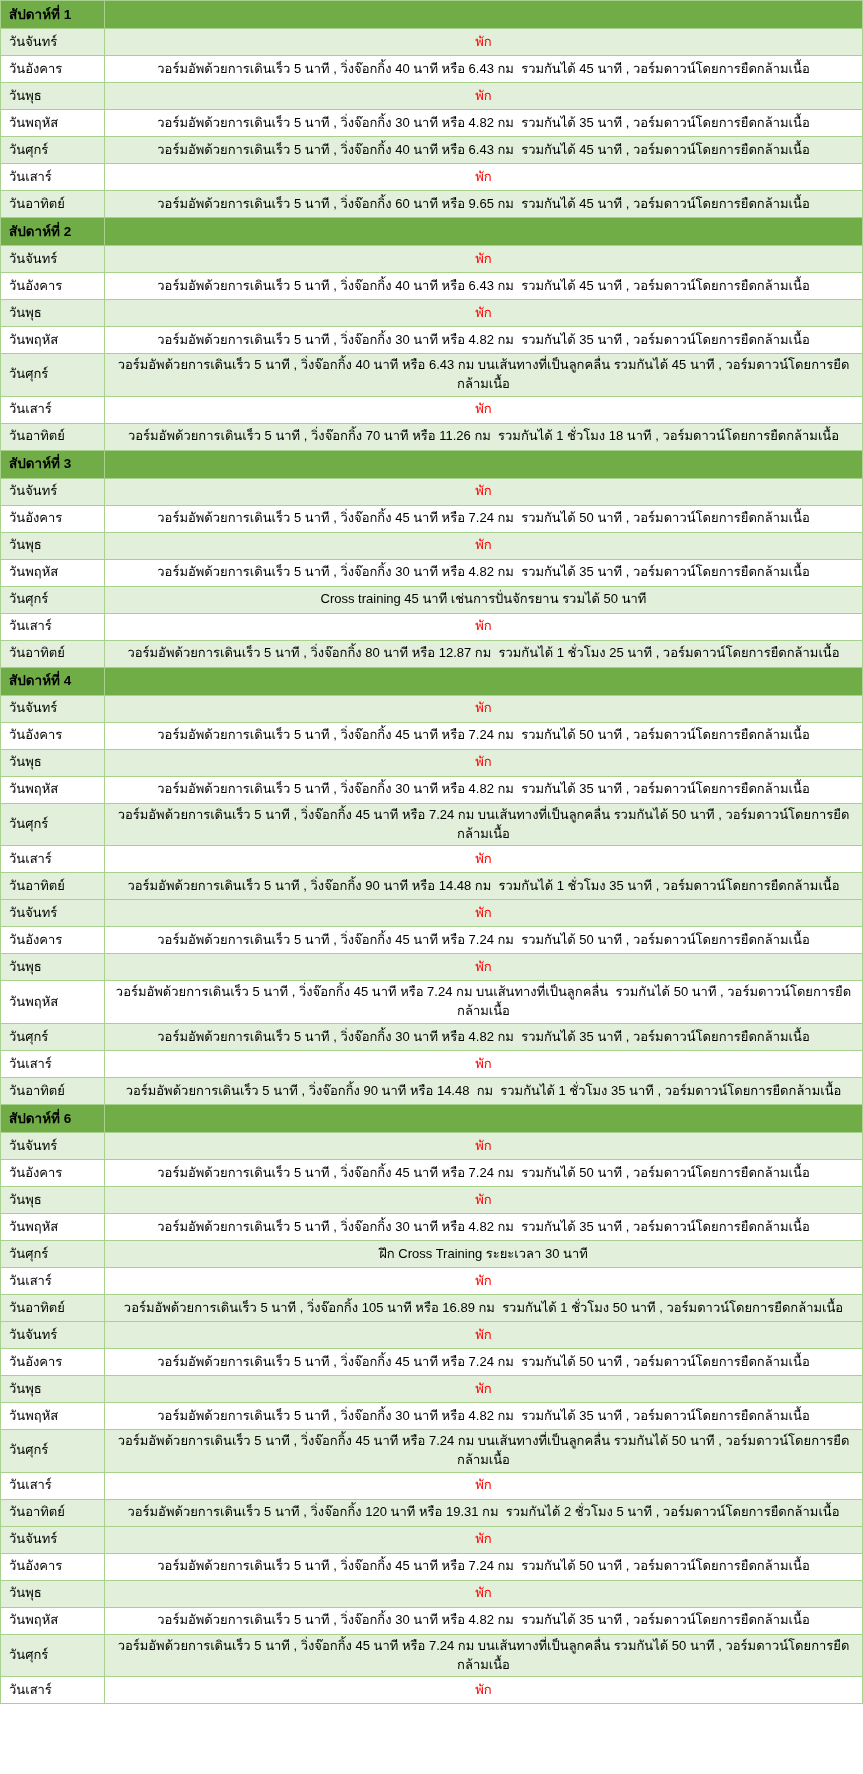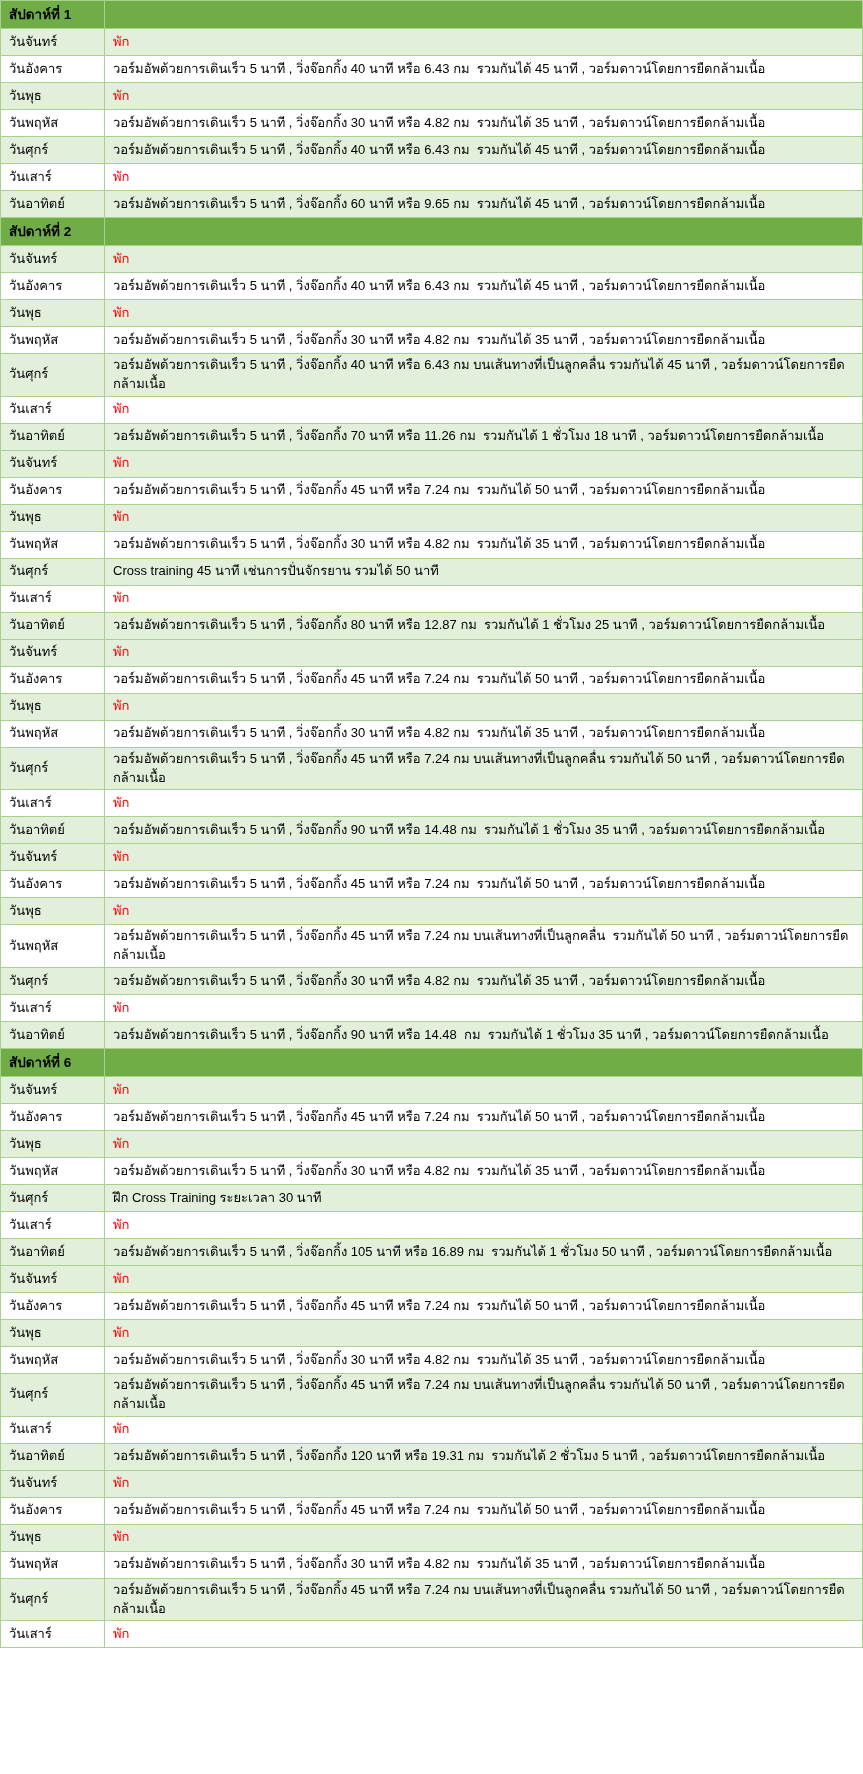--- a/index.html
+++ b/index.html
@@ -34,21 +34,21 @@
   tr.week-row td{
     background:var(--header-green);
     font-weight:bold;
     font-size:13.5px;
     height:28px;
     color:var(--text-black);
     margin-top:8px;
   }
   tr.day-row td{height:27px;}
   tr.day-row.band td{background:var(--band-green);}
-  tr.day-row td.act-cell{white-space:pre-wrap;word-wrap:break-word;}
+  tr.day-row td.act-cell{white-space:pre-wrap;word-wrap:break-word;text-align:center;}
   td.act-cell.rest{color:var(--rest-red);}
 </style>
 </head>
 <body>
 
 <table class="schedule">
   <colgroup>
     <col class="day-col">
     <col>
   </colgroup>
@@ -110,20 +110,24 @@
         <td class="act-cell">วอร์มอัพด้วยการเดินเร็ว 5 นาที , วิ่งจ๊อกกิ้ง 40 นาที หรือ 6.43 กม บนเส้นทางที่เป็นลูกคลื่น รวมกันได้ 45 นาที , วอร์มดาวน์โดยการยืดกล้ามเนื้อ</td>
       </tr>
       <tr class="day-row">
         <td class="day-cell">วันเสาร์</td>
         <td class="act-cell rest">พัก</td>
       </tr>
       <tr class="day-row band">
         <td class="day-cell">วันอาทิตย์</td>
         <td class="act-cell">วอร์มอัพด้วยการเดินเร็ว 5 นาที , วิ่งจ๊อกกิ้ง 70 นาที หรือ 11.26 กม  รวมกันได้ 1 ชั่วโมง 18 นาที , วอร์มดาวน์โดยการยืดกล้ามเนื้อ</td>
       </tr>
+      <tr class="week-row">
+        <td>สัปดาห์ที่ 3</td>
+        <td></td>
+      </tr>
       <tr class="day-row band">
         <td class="day-cell">วันจันทร์</td>
         <td class="act-cell rest">พัก</td>
       </tr>
       <tr class="day-row">
         <td class="day-cell">วันอังคาร</td>
         <td class="act-cell">วอร์มอัพด้วยการเดินเร็ว 5 นาที , วิ่งจ๊อกกิ้ง 45 นาที หรือ 7.24 กม  รวมกันได้ 50 นาที , วอร์มดาวน์โดยการยืดกล้ามเนื้อ</td>
       </tr>
       <tr class="day-row band">
         <td class="day-cell">วันพุธ</td>
@@ -137,20 +141,24 @@
         <td class="day-cell">วันศุกร์</td>
         <td class="act-cell">Cross training 45 นาที เช่นการปั่นจักรยาน รวมได้ 50 นาที</td>
       </tr>
       <tr class="day-row">
         <td class="day-cell">วันเสาร์</td>
         <td class="act-cell rest">พัก</td>
       </tr>
       <tr class="day-row band">
         <td class="day-cell">วันอาทิตย์</td>
         <td class="act-cell">วอร์มอัพด้วยการเดินเร็ว 5 นาที , วิ่งจ๊อกกิ้ง 80 นาที หรือ 12.87 กม  รวมกันได้ 1 ชั่วโมง 25 นาที , วอร์มดาวน์โดยการยืดกล้ามเนื้อ</td>
+      </tr>
+      <tr class="week-row">
+        <td>สัปดาห์ที่ 4</td>
+        <td></td>
       </tr>
       <tr class="day-row band">
         <td class="day-cell">วันจันทร์</td>
         <td class="act-cell rest">พัก</td>
       </tr>
       <tr class="day-row">
         <td class="day-cell">วันอังคาร</td>
         <td class="act-cell">วอร์มอัพด้วยการเดินเร็ว 5 นาที , วิ่งจ๊อกกิ้ง 45 นาที หรือ 7.24 กม  รวมกันได้ 50 นาที , วอร์มดาวน์โดยการยืดกล้ามเนื้อ</td>
       </tr>
       <tr class="day-row band">

